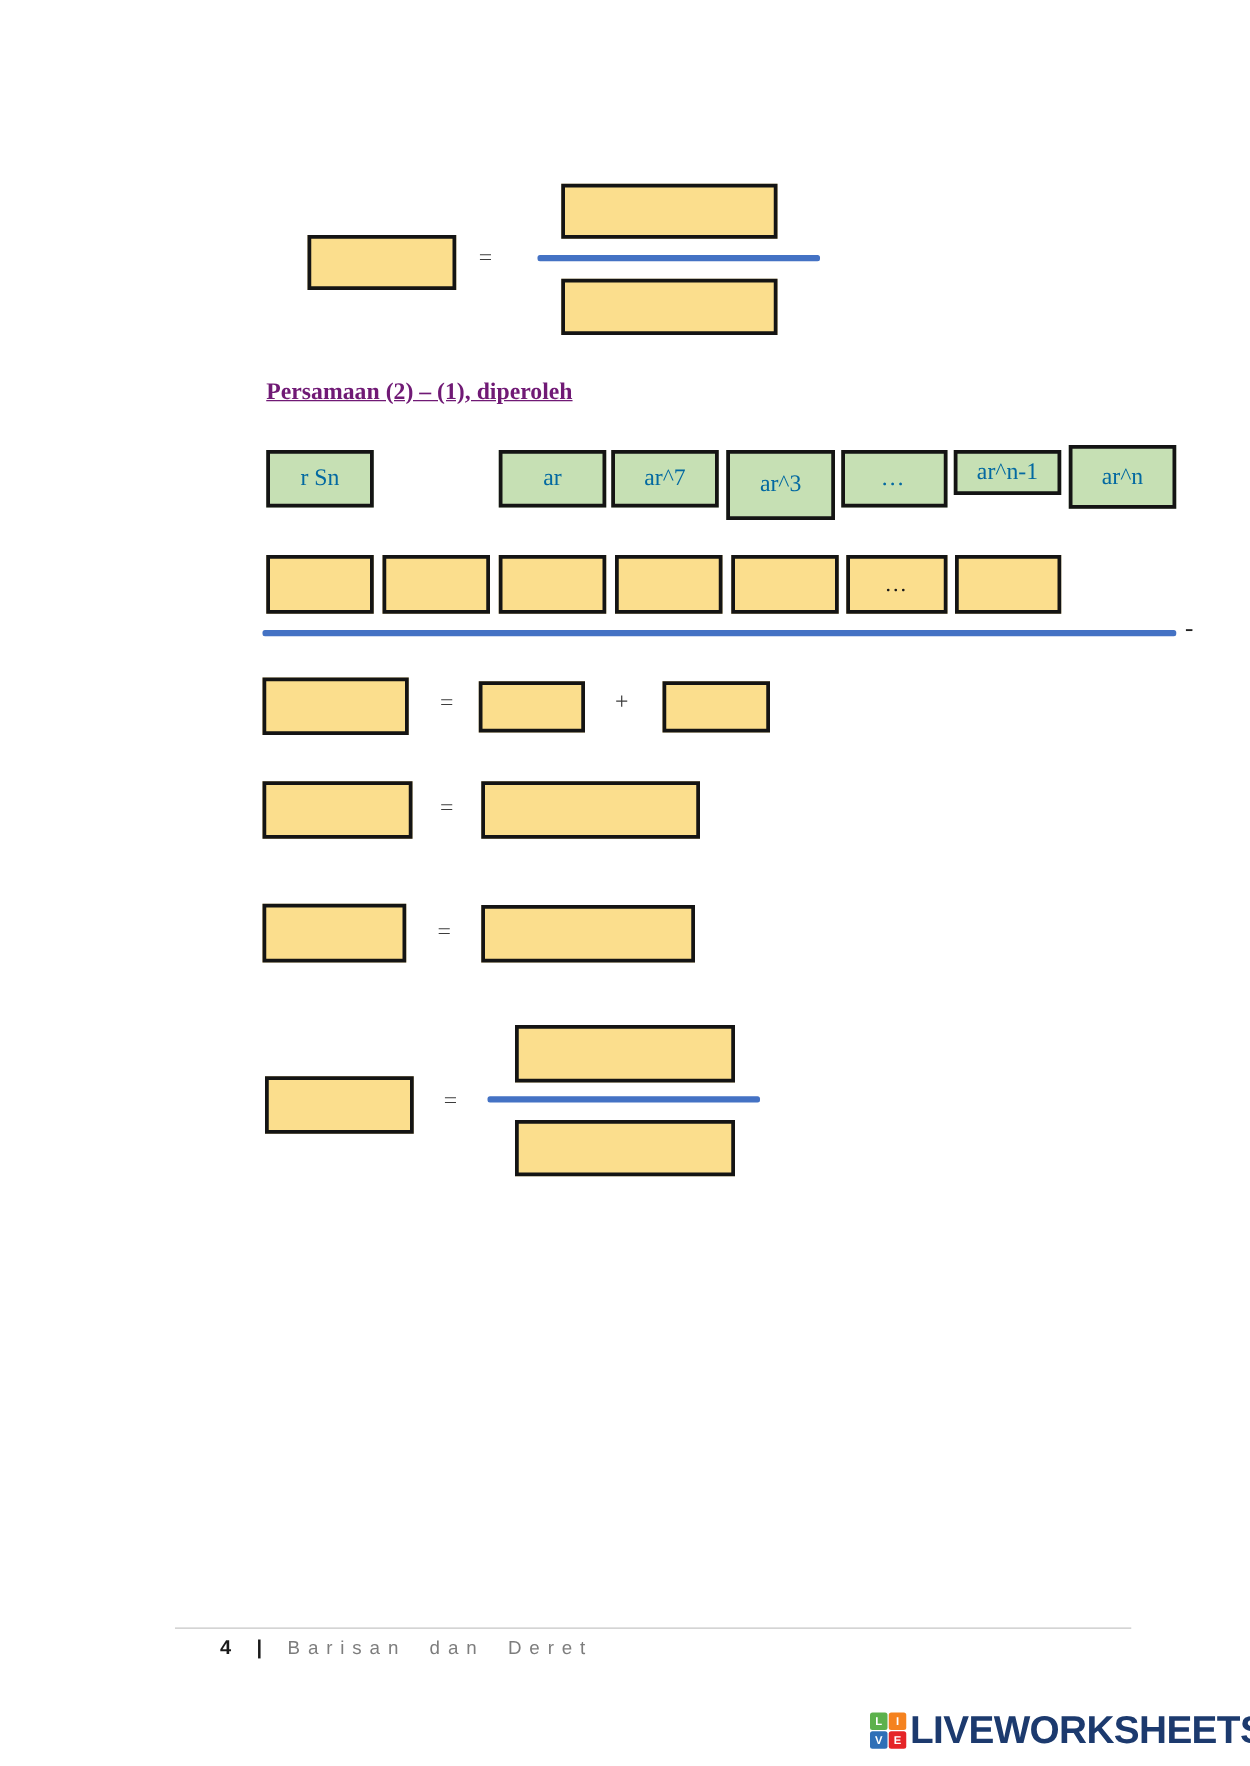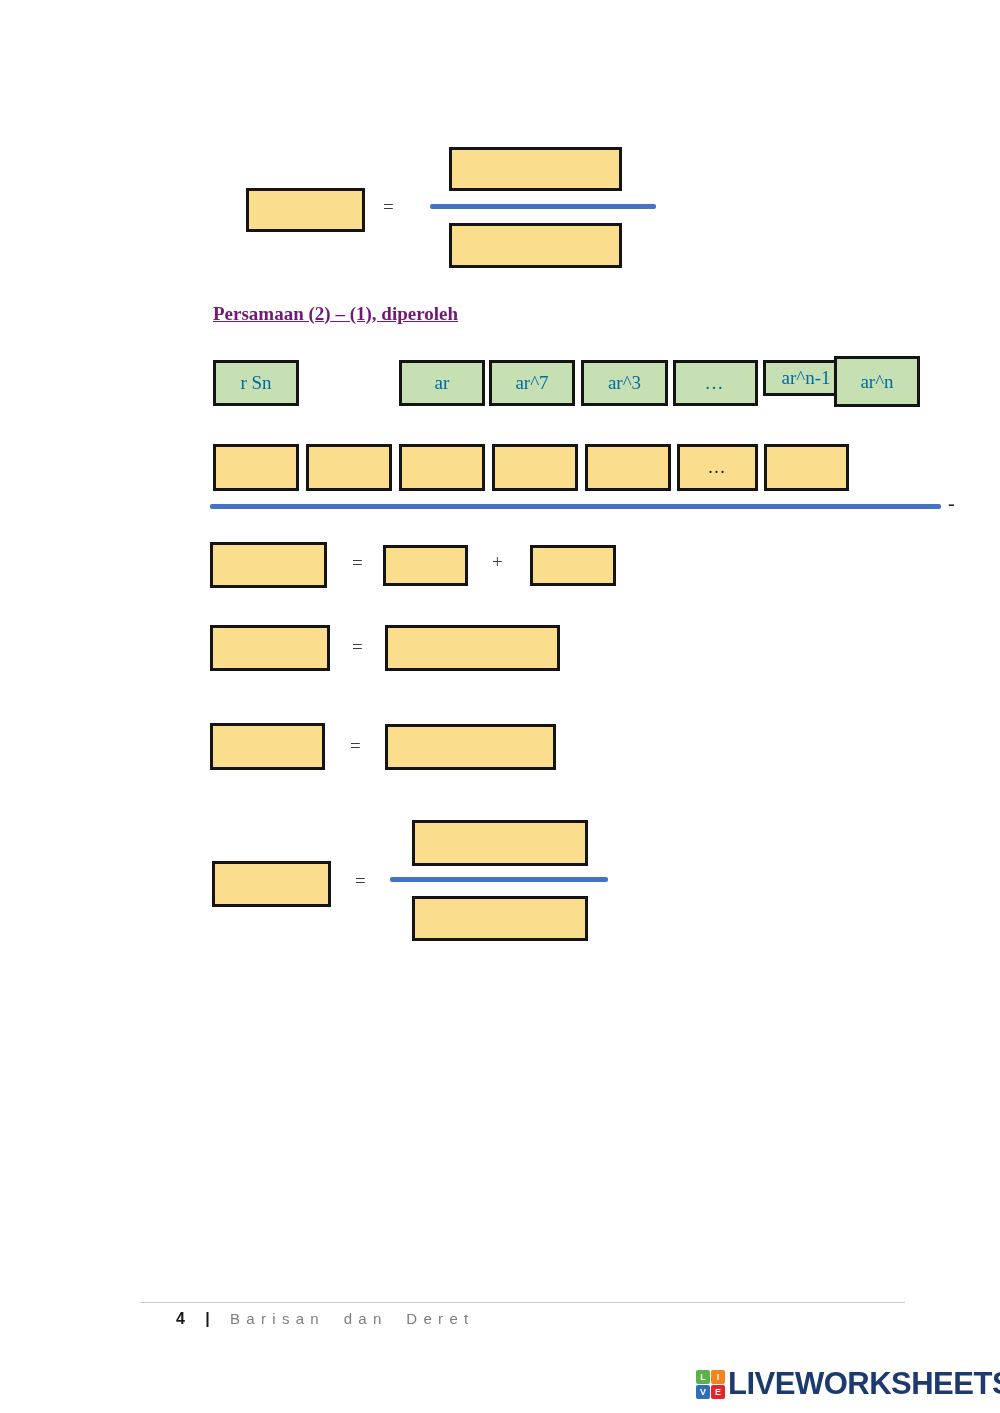--- a/index.html
+++ b/index.html
@@ -50,24 +50,24 @@
   <div class="abs op" style="left:383px;top:196px;">=</div>
   <input class="abs ybox" style="left: 449px; top: 147px; width: 173px; height: 44px;" value="">
   <div class="abs bluebar" style="left:430px;top:204px;width:226px;"></div>
   <input class="abs ybox" style="left: 449px; top: 223px; width: 173px; height: 45px;" value="">
 
   <div class="abs heading" style="left:213px;top:303px;">Persamaan (2) – (1), diperoleh</div>
 
   <div class="abs gbox" style="left:213px;top:360px;width:86px;height:46px;">r Sn</div>
   <div class="abs gbox" style="left:399px;top:360px;width:86px;height:46px;">ar</div>
   <div class="abs gbox" style="left:489px;top:360px;width:86px;height:46px;">ar^7</div>
-  <div class="abs gbox" style="left:581px;top:360px;width:87px;height:46px;">ar^3</div>
+  <div class="abs gbox" style="left:581px;top:360px;width:87px;height:56px;">ar^3</div>
   <div class="abs gbox" style="left:673px;top:360px;width:85px;height:46px;letter-spacing:3px;">…</div>
   <div class="abs gbox" style="left:763px;top:360px;width:86px;height:36px;">ar^n-1</div>
-  <div class="abs gbox" style="left:834px;top:356px;width:86px;height:51px;">ar^n</div>
+  <div class="abs gbox" style="left:855px;top:356px;width:86px;height:51px;">ar^n</div>
 
   <input class="abs ybox" style="left: 213px; top: 444px; width: 86px; height: 47px;" value="">
   <input class="abs ybox" style="left: 306px; top: 444px; width: 86px; height: 47px;" value="">
   <input class="abs ybox" style="left: 399px; top: 444px; width: 86px; height: 47px;" value="">
   <input class="abs ybox" style="left: 492px; top: 444px; width: 86px; height: 47px;" value="">
   <input class="abs ybox" style="left: 585px; top: 444px; width: 86px; height: 47px;" value="">
   <div class="abs ybox-static" style="left:677px;top:444px;width:81px;height:47px;">…</div>
   <input class="abs ybox" style="left: 764px; top: 444px; width: 85px; height: 47px;" value="">
 
   <div class="abs bluebar" style="left:210px;top:504px;width:731px;"></div>

